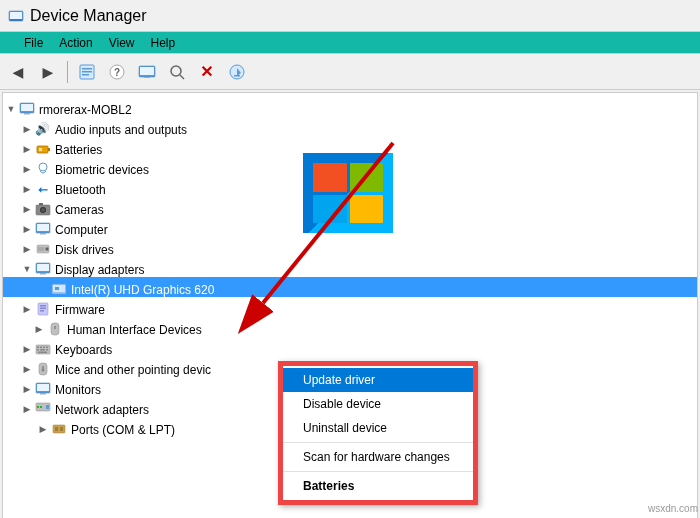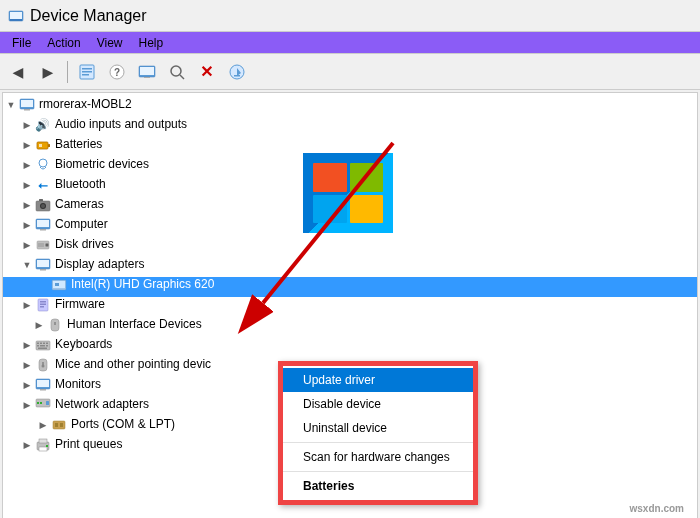--- a/index.html
+++ b/index.html
@@ -27,25 +27,25 @@
       height: 16px;
       margin-right: 6px;
     }
     .title-bar-text {
       font-size: 16px;
       color: #000;
     }
 
     
     .menu-bar {
-      background: #8b5cf6;
+      background: #14b8a6;
       height: 22px;
       display: flex;
       align-items: center;
-      padding: 0 4px;
+      padding: 0 16px;
       border-bottom: 1px solid #ccc;
     }
     .menu-item {
       padding: 2px 8px;
       font-size: 12px;
       cursor: pointer;
       color: #000;
     }
 
     
@@ -90,21 +90,21 @@
     .tree-view {
       flex: 1;
       overflow-y: auto;
       padding: 4px 0;
       font-size: 12px;
       color: #000;
     }
 
     .tree-item {
       display: flex;
-      align-items: flex-start;
+      align-items: flex-end;
       height: 20px;
       padding-right: 4px;
       cursor: pointer;
       white-space: nowrap;
       user-select: none;
     }
     .tree-item.selected {
       background: #3399ff;
       color: #fff;
     }
@@ -194,24 +194,23 @@
       align-items: center;
       justify-content: center;
       font-size: 12px;
       flex-shrink: 0;
       margin-right: 4px;
     }
 
     .watermark {
       position: absolute;
       bottom: 4px;
-      right: 16px;
+      right: 2px;
       font-size: 10px;
       color: #999;
-      font-weight: bold;
     }
   </style>
 </head>
 <body>
 
 <div class="title-bar">
   <svg class="title-bar-icon" viewBox="0 0 16 16">
     <rect x="1" y="3" width="14" height="10" rx="1" fill="#5b9bd5" stroke="#3a7abf" stroke-width="0.5"></rect>
     <rect x="2" y="4" width="12" height="7" fill="#e8f4ff"></rect>
     <rect x="2" y="11" width="12" height="2" fill="#3a7abf"></rect>
@@ -463,32 +462,20 @@
       <div class="dev-icon">
         <svg width="16" height="16" viewBox="0 0 16 16">
           <rect x="2" y="4" width="12" height="8" rx="1" fill="#c8a050" stroke="#a08030" stroke-width="0.5"></rect>
           <rect x="4" y="6" width="3" height="4" fill="#a08030"></rect>
           <rect x="9" y="6" width="3" height="4" fill="#a08030"></rect>
         </svg>
       </div>
       <span class="tree-label">Ports (COM &amp; LPT)</span>
     </div>
 
-    <div class="tree-item" style="padding-left:16px">
-      <div class="tree-arrow closed"></div>
-      <div class="dev-icon">
-        <svg width="16" height="16" viewBox="0 0 16 16">
-          <rect x="2" y="5" width="12" height="8" rx="1" fill="#c0c0c0" stroke="#888" stroke-width="0.5"></rect>
-          <rect x="4" y="2" width="8" height="4" fill="#e0e0e0" stroke="#888" stroke-width="0.5"></rect>
-          <rect x="4" y="10" width="8" height="4" fill="#fff" stroke="#888" stroke-width="0.5"></rect>
-          <circle cx="12" cy="9" r="1" fill="#0a0"></circle>
-        </svg>
-      </div>
-      <span class="tree-label">Print queues</span>
-    </div>
 
   </div>
 
   <div class="win-logo-box">
     <div class="win-logo-inner">
       <div class="win-quad tl"></div>
       <div class="win-quad tr"></div>
       <div class="win-quad bl"></div>
       <div class="win-quad br"></div>
     </div>

